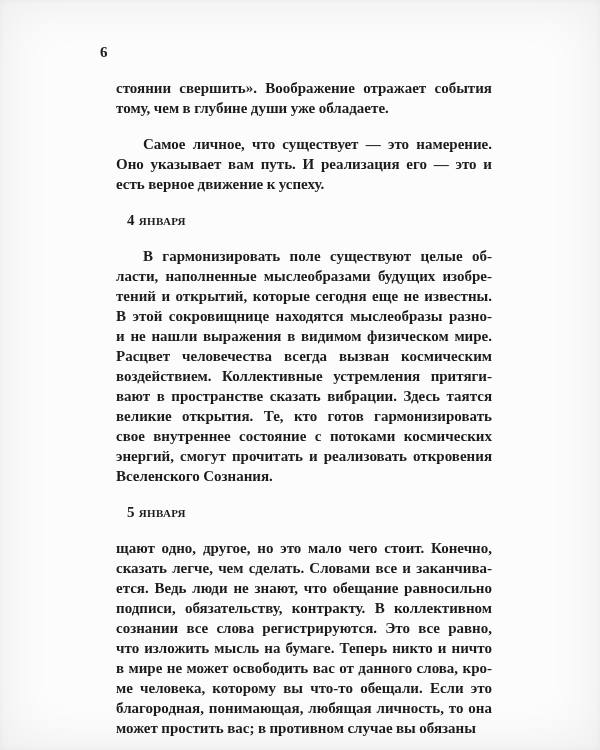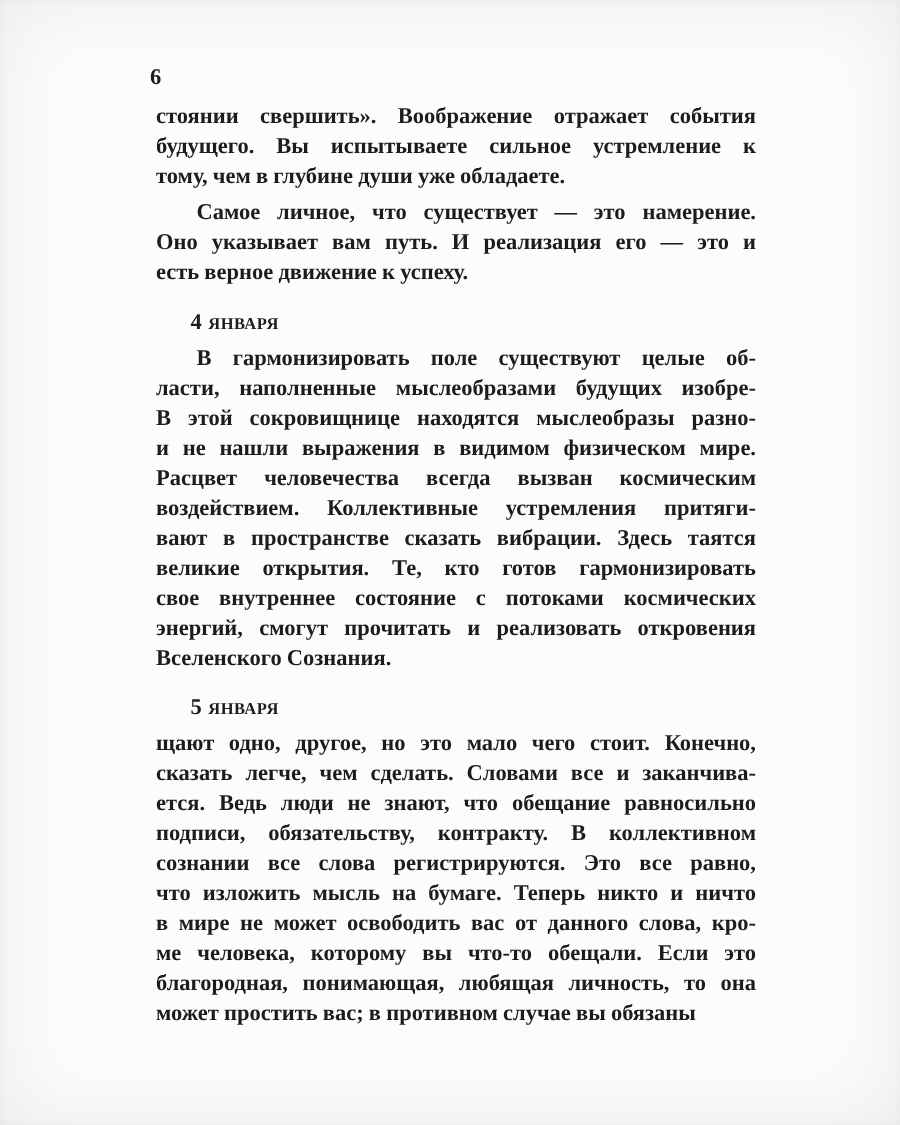--- a/index.html
+++ b/index.html
@@ -23,21 +23,21 @@
     font-size: 15px;
     line-height: 20px;
   }
   .page-number {
     margin-bottom: 6px;
     text-align: left;
   }
   .text-block {
     width: 408px;
   }
-  .paragraph { margin: 4px; }
+  .paragraph { margin: 16px; }
   .line {
     text-align: justify;
     text-align-last: justify;
     word-spacing: -0.3px;
     white-space: normal;
     overflow: hidden;
     height: 20px;
   }
   .line.last {
     text-align-last: left;
@@ -53,32 +53,32 @@
   }
 </style>
 </head>
 <body>
 
 <div class="page" style="background: rgb(252, 252, 252); color: rgb(28, 28, 28);">
   <div class="page-number">6</div>
   <div class="text-block">
       <div class="paragraph">
         <div class="line">стоянии свершить». Воображение отражает события</div>
-        <div class="line">будущего. Вы испытываете сильное устремление к</div>
         <div class="line last">тому, чем в глубине души уже обладаете.</div>
       </div>
       <div class="paragraph">
         <div class="line indent">Самое личное, что существует — это намерение.</div>
         <div class="line">Оно указывает вам путь. И реализация его — это и</div>
         <div class="line last">есть верное движение к успеху.</div>
       </div>
       <div class="heading">4 января</div>
       <div class="paragraph">
         <div class="line indent">В гармонизировать поле существуют целые об-</div>
         <div class="line">ласти, наполненные мыслеобразами будущих изобре-</div>
+        <div class="line">тений и открытий, которые сегодня еще не известны.</div>
         <div class="line">В этой сокровищнице находятся мыслеобразы разно-</div>
         <div class="line">и не нашли выражения в видимом физическом мире.</div>
         <div class="line">Расцвет человечества всегда вызван космическим</div>
         <div class="line">воздействием. Коллективные устремления притяги-</div>
         <div class="line">вают в пространстве сказать вибрации. Здесь таятся</div>
         <div class="line">великие открытия. Те, кто готов гармонизировать</div>
         <div class="line">свое внутреннее состояние с потоками космических</div>
         <div class="line">энергий, смогут прочитать и реализовать откровения</div>
         <div class="line last">Вселенского Сознания.</div>
       </div>

